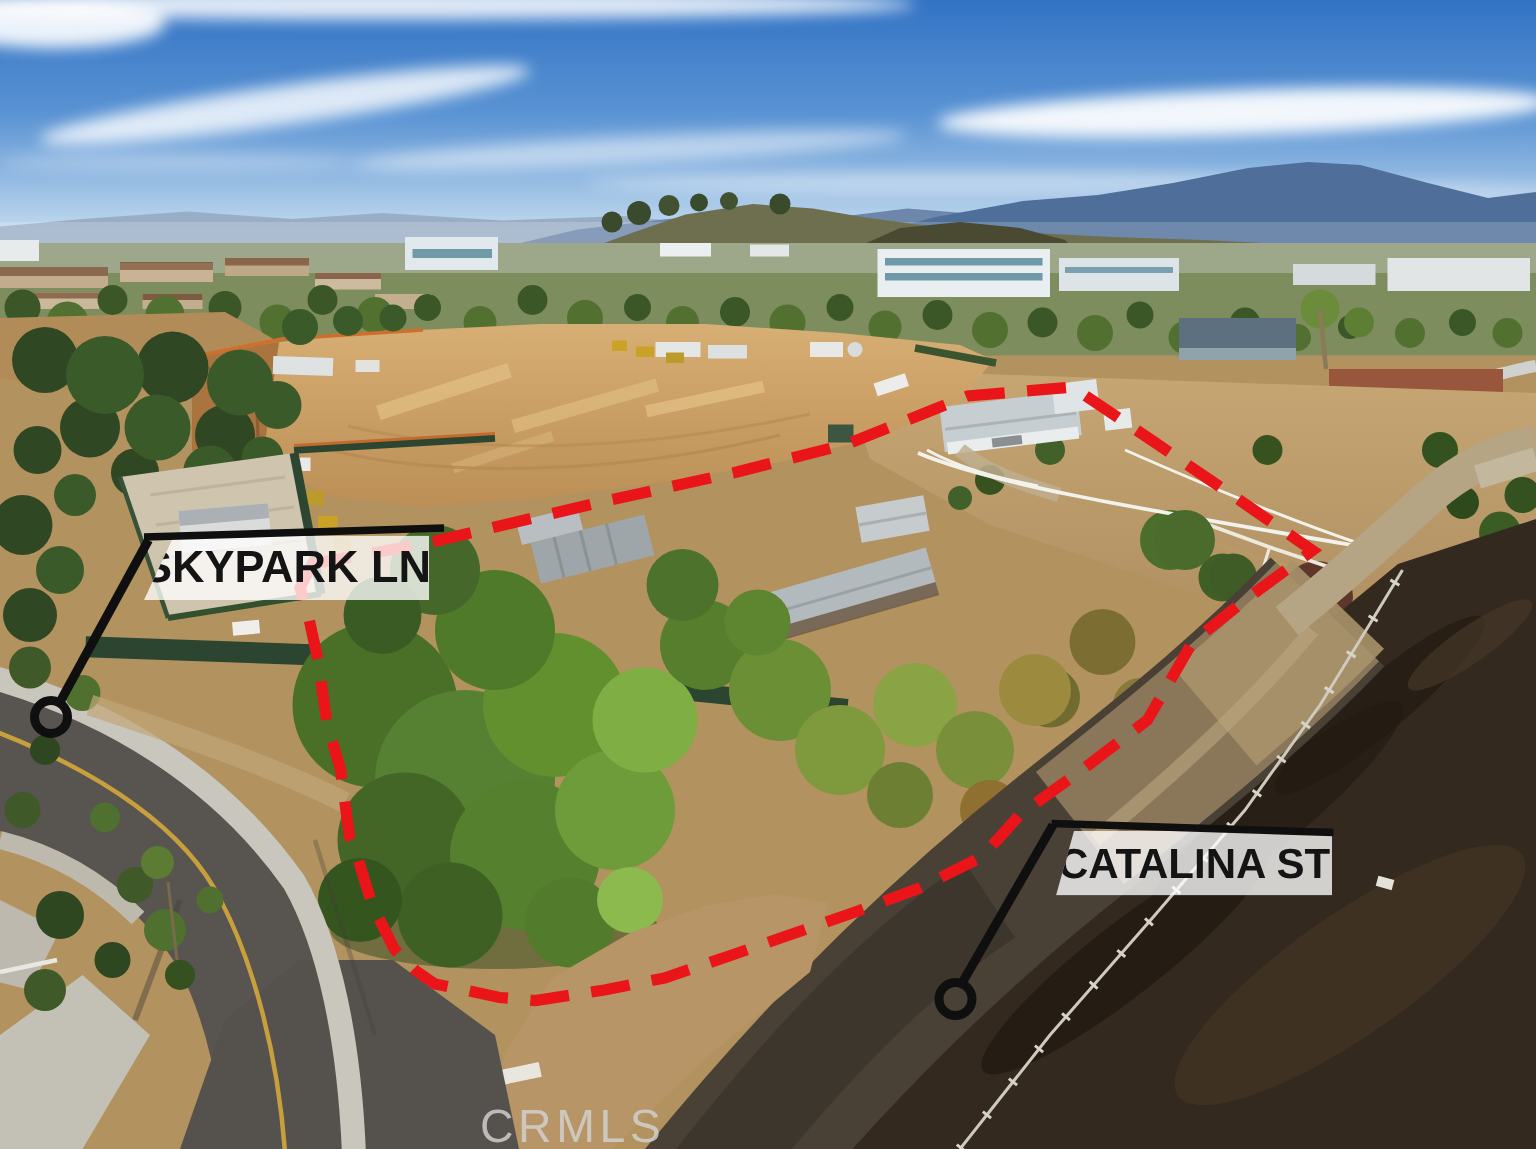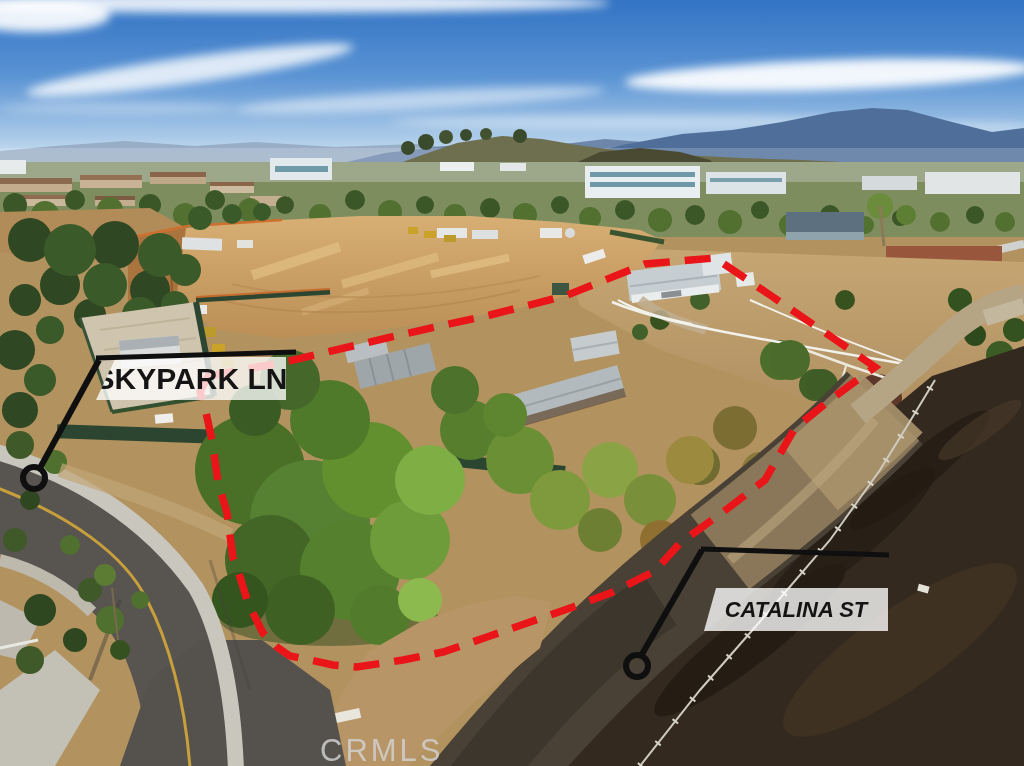--- a/index.html
+++ b/index.html
@@ -4,22 +4,22 @@
 <style>
   html,body{margin:0;padding:0;background:#222;}
   #photo{position:relative;width:1024px;height:766px;overflow:hidden;
          font-family:"Liberation Sans", sans-serif;}
   #photo svg{position:absolute;left:0;top:0;}
   .street-label{position:absolute;display:flex;align-items:center;justify-content:center;
     background:rgba(255,255,255,0.78);color:#141414;font-weight:700;
     font-family:"Liberation Sans", sans-serif;white-space:nowrap;}
   #skypark-label{left:96px;top:357px;width:190px;height:43px;font-size:30px;
     clip-path:polygon(20px 0,100% 0,100% 100%,0 100%);}
-  #catalina-label{left:704px;top:588px;width:184px;height:43px;font-size:22px;
-    clip-path:polygon(12px 0,100% 0,100% 100%,0 100%);font-style:italic;}
+  #catalina-label{left:704px;top:554px;width:184px;height:43px;font-size:28px;
+    clip-path:polygon(12px 0,100% 0,100% 100%,0 100%);}
   #watermark{position:absolute;left:320px;top:733px;font-size:31px;font-weight:400;
     letter-spacing:3px;color:rgba(210,210,210,0.82);font-family:"Liberation Sans",sans-serif;}
   .overlay{pointer-events:none;}
 </style>
 </head>
 <body>
 
 <div id="photo">
 
 <svg width="1024" height="766" viewBox="0 0 1024 766">

